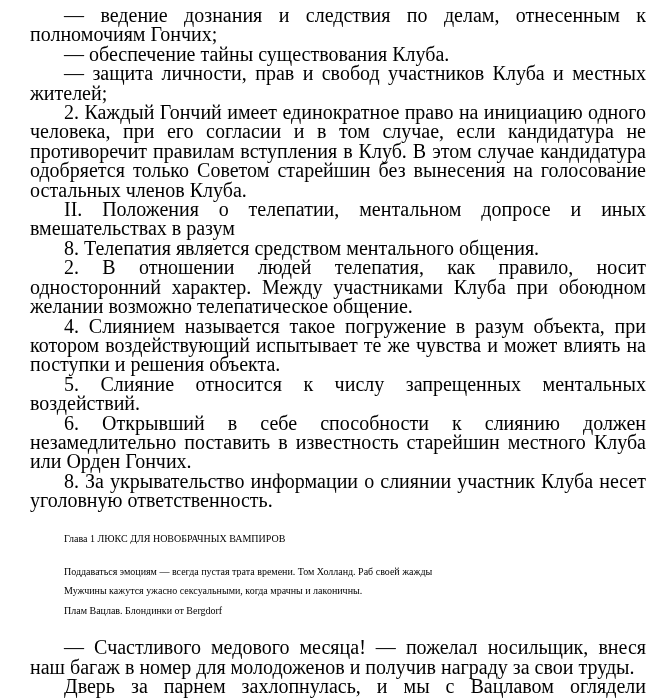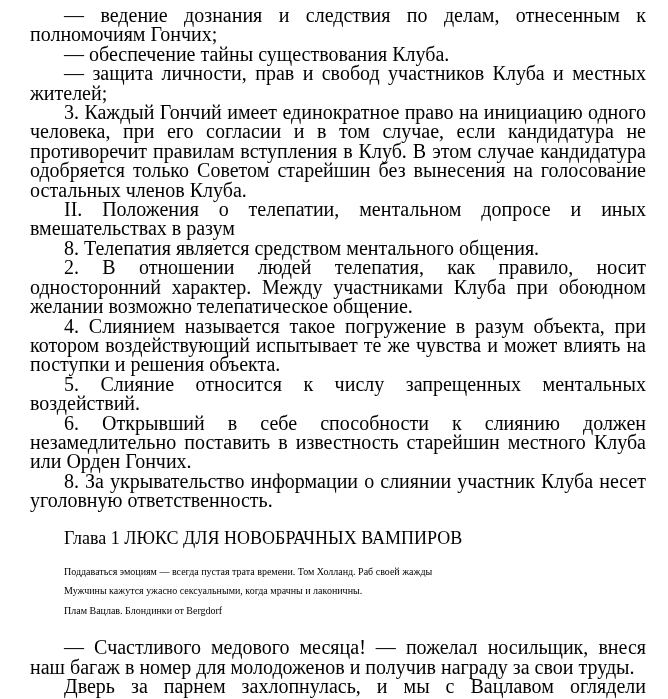--- a/index.html
+++ b/index.html
@@ -32,40 +32,40 @@
   .ind {
     text-indent: 34px;
   }
   .dash-item {
     text-indent: 34px;
   }
   .gap-md { height: 14px; }
   .gap-lg { height: 18px; }
   .chapter {
     text-indent: 34px;
-    font-size: 18px;
+    font-size: 10px;
     line-height: 19.4px;
   }
   .epi-line {
     text-indent: 34px;
     font-size: 10px;
     line-height: 19.4px;
     text-align: left;
   }
 </style>
 </head>
 <body>
 
 <div class="page">
 
   <p class="dash-item">— ведение дознания и следствия по делам, отнесенным к полномочиям Гончих;</p>
   <p class="dash-item">— обеспечение тайны существования Клуба.</p>
   <p class="dash-item">— защита личности, прав и свобод участников Клуба и местных жителей;</p>
 
-  <p class="ind">3.  Каждый Гончий имеет единократное право на инициацию одного человека, при его согласии и в том случае, если кандидатура не противоречит правилам вступления в Клуб. В этом случае кандидатура одобряется только Советом старейшин без вынесения на голосование остальных членов Клуба.</p>
+  <p class="ind">2.  Каждый Гончий имеет единократное право на инициацию одного человека, при его согласии и в том случае, если кандидатура не противоречит правилам вступления в Клуб. В этом случае кандидатура одобряется только Советом старейшин без вынесения на голосование остальных членов Клуба.</p>
 
   <p class="ind">II. Положения о телепатии, ментальном допросе и иных вмешательствах в разум</p>
 
   <p class="ind">8.  Телепатия является средством ментального общения.</p>
   <p class="ind">2.  В отношении людей телепатия, как правило, носит односторонний характер. Между участниками Клуба при обоюдном желании возможно телепатическое общение.</p>
   <p class="ind">4.  Слиянием называется такое погружение в разум объекта, при котором воздействующий испытывает те же чувства и может влиять на поступки и решения объекта.</p>
   <p class="ind">5.  Слияние относится к числу запрещенных ментальных воздействий.</p>
   <p class="ind">6.  Открывший в себе способности к слиянию должен незамедлительно поставить в известность старейшин местного Клуба или Орден Гончих.</p>
   <p class="ind">8.   За укрывательство информации о слиянии участник Клуба несет уголовную ответственность.</p>
 

